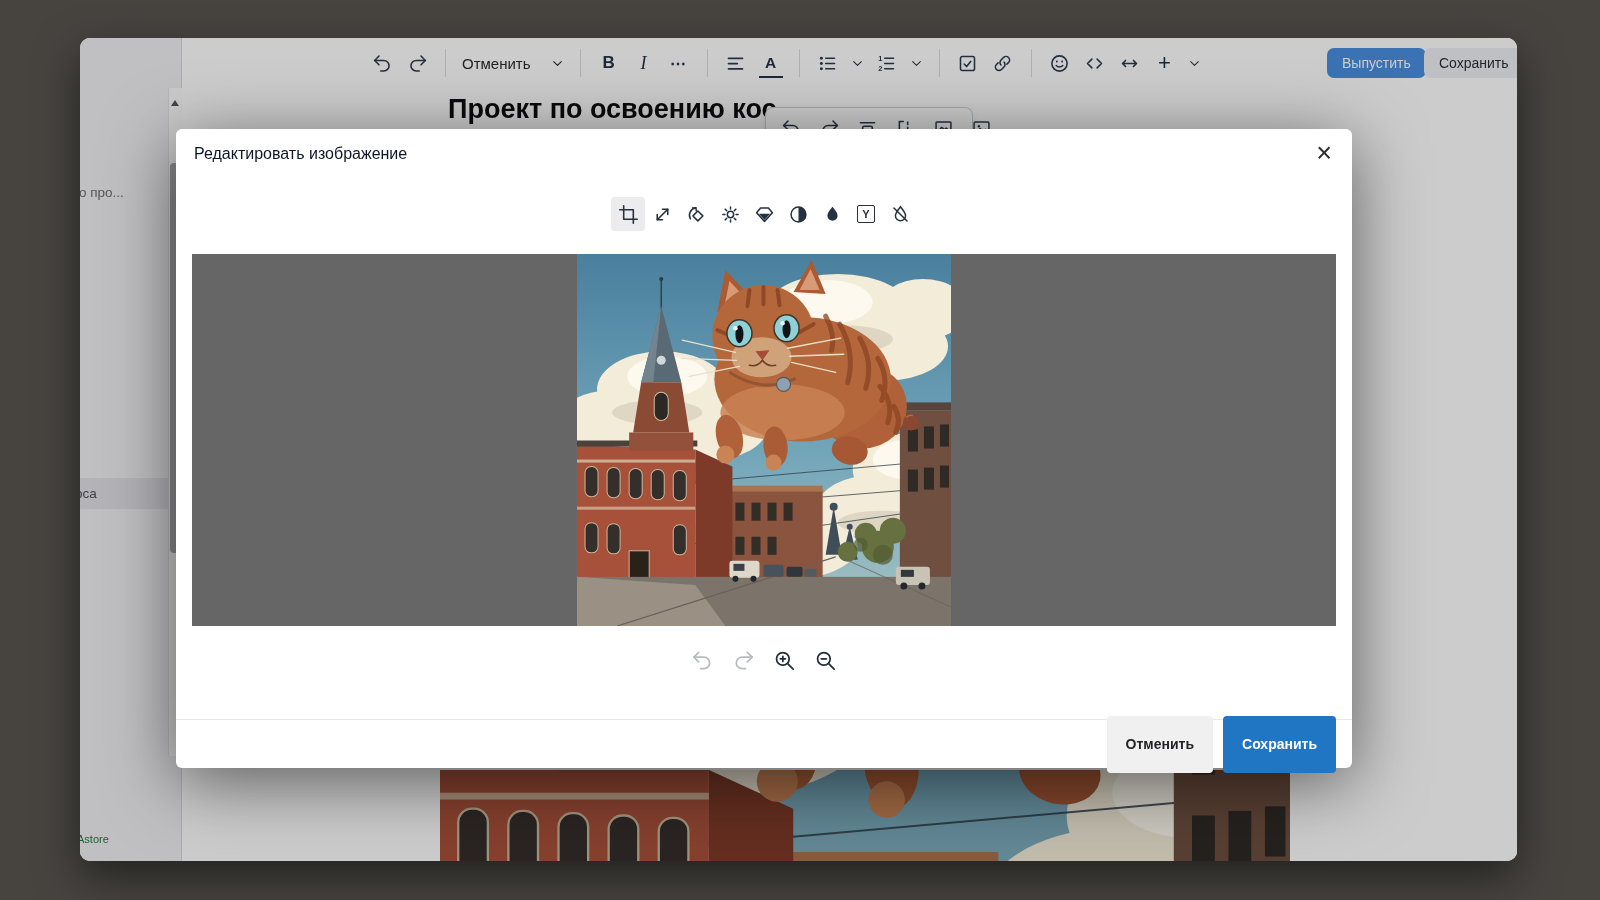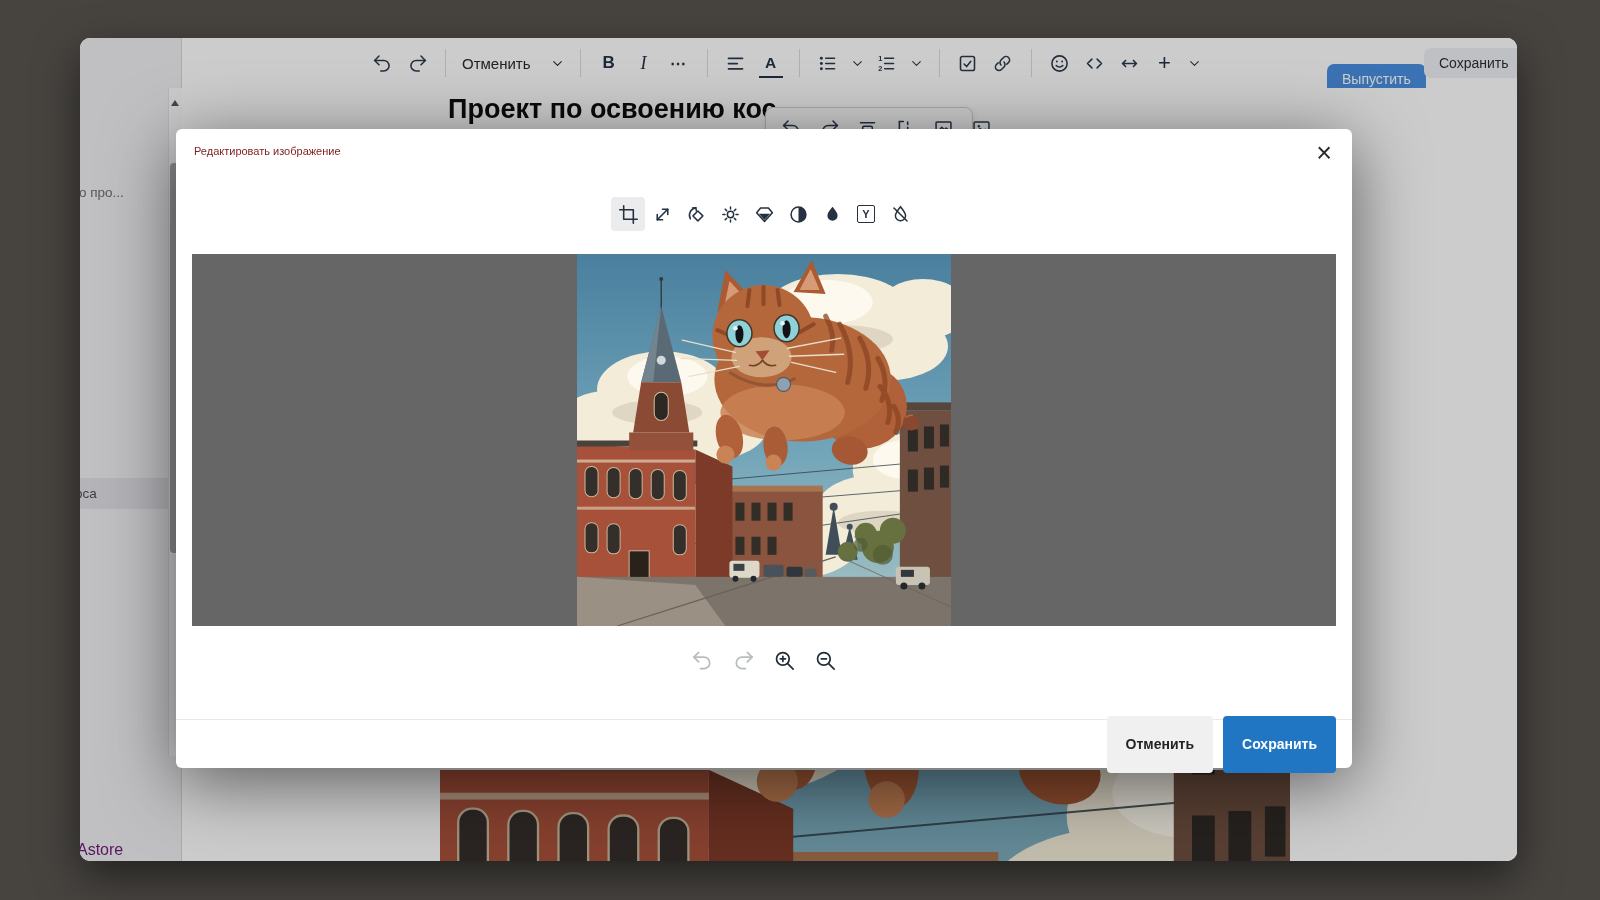--- a/index.html
+++ b/index.html
@@ -7,21 +7,21 @@
            font-family:"Liberation Sans",sans-serif;}
   
   .window{position:absolute;left:80px;top:38px;width:1437px;height:823px;background:#fff;
           border-radius:10px;overflow:hidden;box-shadow:0 16px 44px rgba(0,0,0,.5);}
   .sidebar{position:absolute;left:0;top:0;width:101px;height:100%;background:#f1f1f4;
            border-right:1px solid #d7d7db;}
   .sb-item{position:absolute;left:0;width:100%;font-size:13.5px;color:#6d6d74;white-space:nowrap;
            overflow:hidden;}
   .sb-item.top{top:142px;height:26px;line-height:26px;text-indent:-7px;}
   .sb-item.sel{top:440px;height:31px;line-height:31px;background:#e0e0e6;color:#4f4f57;text-indent:-5px;}
-  .sb-item.bottom{top:791px;height:20px;line-height:20px;font-size:16px;color:#701a75;text-indent:-3px;margin-top:11px;}
+  .sb-item.bottom{top:791px;height:20px;line-height:20px;font-size:11px;color:#15803d;text-indent:-3px;}
   .scroll-track{position:absolute;left:88px;top:50px;width:13px;height:668px;background:#fdfdfe;
                 border-left:1px solid #e4e4e8;}
   .scroll-up{position:absolute;left:91px;top:62px;width:0;height:0;border-left:4.5px solid transparent;
              border-right:4.5px solid transparent;border-bottom:6px solid #56565c;}
   .scroll-thumb{position:absolute;left:90px;top:125px;width:9px;height:390px;background:#aeaeb2;
                 border-radius:4px;}
   .topbar{position:absolute;left:102px;top:0;width:1335px;height:50px;background:#fff;
           border-bottom:1px solid #e8e8e8;}
   .tb-group{position:absolute;left:188px;top:0;height:50px;display:flex;align-items:center;gap:11px;
             color:#2e3b4e;}
@@ -29,37 +29,37 @@
   .tb-div{width:1px;height:28px;background:#dcdcdf;margin:0 5px;}
   .ic{width:21px;height:21px;display:block;}
   .ic.sm{width:13px;height:13px;}
   .glyph-b{font-size:17px;font-weight:700;color:#253246;}
   .glyph-i{font-size:18px;font-style:italic;font-family:"Liberation Serif",serif;color:#253246;}
   .glyph-more{font-size:16px;font-weight:700;letter-spacing:1px;color:#253246;}
   .glyph-a{font-size:15.5px;font-weight:700;color:#253246;border-bottom:2px solid #253246;line-height:17px;}
   .glyph-plus{font-size:22px;font-weight:400;color:#253246;line-height:20px;}
   .style-dd{display:flex;align-items:center;gap:20px;font-size:15px;color:#2b2b2e;cursor:pointer;}
   .btn-publish{position:absolute;left:1145px;top:10px;height:30px;padding:0 15px;background:#4a8fe0;
-               color:#fff;font-size:14px;border-radius:7px;display:flex;align-items:center;cursor:pointer;margin-top:16px;}
+               color:#fff;font-size:14px;border-radius:7px;display:flex;align-items:center;cursor:pointer;}
   .btn-savetop{position:absolute;left:1242px;top:10px;height:30px;padding:0 15px;background:#eef1f4;
                color:#2f2f33;font-size:14px;border-radius:7px;display:flex;align-items:center;
                width:110px;cursor:pointer;}
   .doc{position:absolute;left:102px;top:50px;right:0;bottom:0;background:#fff;}
   .doc-title{position:absolute;left:266px;top:6px;font-size:27px;font-weight:700;color:#0d0d0f;
              white-space:nowrap;z-index:1;}
   .float-tb{position:absolute;left:583px;top:19px;width:208px;height:42px;background:#fff;
             border:1px solid #d2d2d4;border-radius:8px;box-sizing:border-box;display:flex;
             align-items:center;gap:14px;padding:0 13px;z-index:2;color:#2e3b4e;
             box-shadow:0 2px 6px rgba(0,0,0,.08);}
   .doc-strip{position:absolute;left:258px;top:682px;width:850px;height:91px;overflow:hidden;z-index:0;}
   .dim{position:absolute;inset:0;background:rgba(0,0,0,.2);z-index:5;}
   
   .modal{position:absolute;left:176px;top:129px;width:1176px;height:639px;background:#fff;
          border-radius:6px;box-shadow:0 14px 70px rgba(0,0,0,.55);z-index:10;}
-  .m-title{position:absolute;left:18px;top:16px;font-size:11px;color:#7f1d1d;}
+  .m-title{position:absolute;left:18px;top:16px;font-size:16px;color:#0f172a;}
   .m-close{position:absolute;right:20px;top:8px;font-size:27px;font-weight:300;color:#2b2b2b;
            cursor:pointer;line-height:1.2;}
   .m-tools{position:absolute;left:0;right:0;top:68px;display:flex;justify-content:center;}
   .tool{width:34px;height:34px;display:flex;align-items:center;justify-content:center;border-radius:4px;
         color:#25313f;cursor:pointer;}
   .tool.sel{background:#ececee;}
   .ybox{width:16px;height:16px;border:1.9px solid currentColor;border-radius:2px;display:flex;
         align-items:center;justify-content:center;font-size:11px;font-weight:700;}
   .m-canvas{position:absolute;left:16px;top:125px;width:1144px;height:372px;background:#676667;
             display:flex;justify-content:center;overflow:hidden;}

